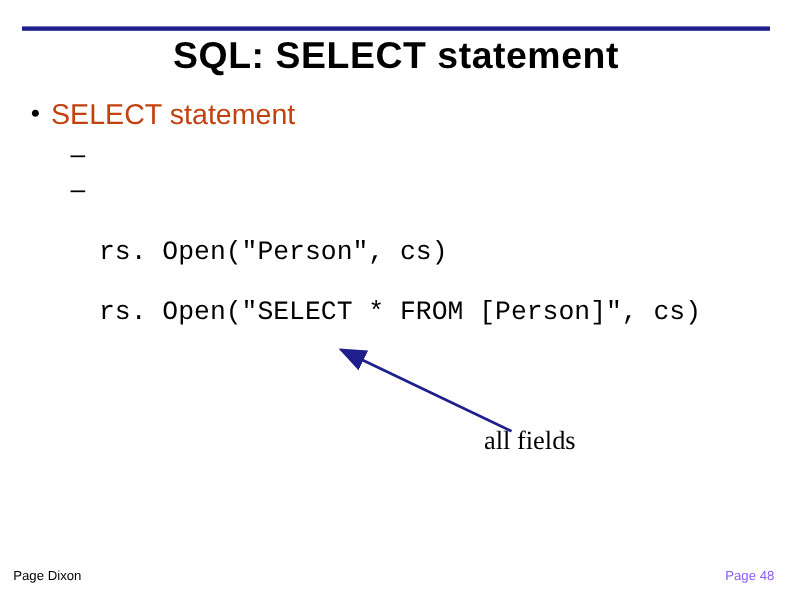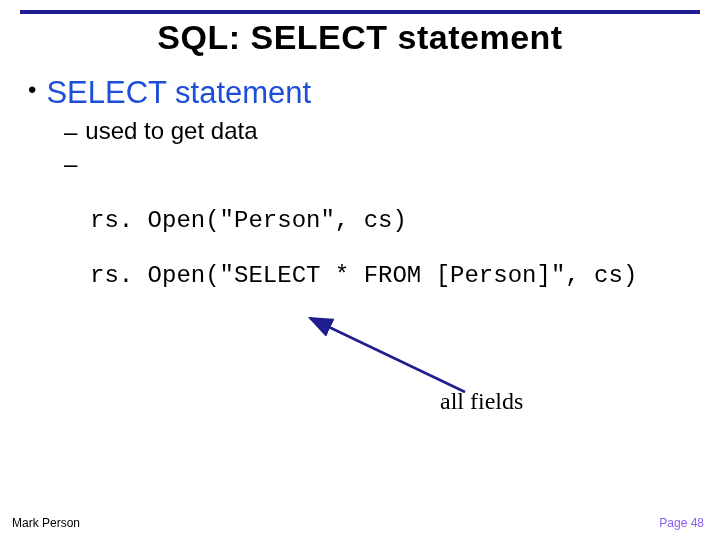--- a/index.html
+++ b/index.html
@@ -7,21 +7,21 @@
     width: 720px;
     height: 540px;
     background: #fff;
     font-family: Arial, Helvetica, sans-serif;
     position: relative;
     overflow: hidden;
   }
   .slide {
     width: 100%;
     height: 100%;
-    padding: 10px 20px 0 20px;
+    padding: 24px 20px 0 20px;
     position: relative;
   }
   .title-rule {
     height: 4px;
     background: #1e1e8c;
     margin: 0 0 4px 0;
   }
   .title {
     font-size: 34px;
     font-weight: bold;
@@ -36,22 +36,22 @@
     margin-left: 8px;
     margin-bottom: 6px;
   }
   .bullet-lvl1 .dot {
     font-size: 24px;
     line-height: 30px;
     margin-right: 10px;
     color: #000;
   }
   .bullet-lvl1 .text {
-    font-size: 31px;
-    color: #1d4ed8;
+    font-size: 26px;
+    color: #c2410c;
   }
   .bullet-lvl2 {
     display: flex;
     align-items: flex-start;
     margin-left: 44px;
     margin-bottom: 2px;
   }
   .bullet-lvl2 .dash {
     font-size: 24px;
     line-height: 30px;
@@ -108,21 +108,20 @@
 
   <h1 class="title">SQL: SELECT statement</h1>
 
   <div class="bullet-lvl1">
     <span class="dot">•</span>
     <span class="text">SELECT statement</span>
   </div>
 
   <div class="bullet-lvl2">
     <span class="dash">–</span>
-    <span class="text">used to get data</span>
   </div>
 
   <div class="bullet-lvl2">
     <span class="dash">–</span>
   </div>
 
   <div class="code-line">rs. Open("Person", cs)</div>
 
   <div class="code-line">
     <span>rs. Open("</span><span class="bold">SELECT * FROM [Person]</span><span>", cs)</span>
@@ -132,16 +131,16 @@
     <defs>
       <marker id="arrowhead" markerWidth="10" markerHeight="8" refX="9" refY="4" orient="auto">
         <polygon points="0 0, 10 4, 0 8" fill="#1e1e8c"></polygon>
       </marker>
     </defs>
     <line x1="160" y1="80" x2="5" y2="6" stroke="#1e1e8c" stroke-width="2.5" marker-end="url(#arrowhead)"></line>
   </svg>
 
   <div class="annotation">all fields</div>
 
-  <div class="footer-left">Mark Person</div>
+  <div class="footer-left">Page Dixon</div>
   <div class="footer-right">Page 48</div>
 
 </div>
 
 </body></html>

